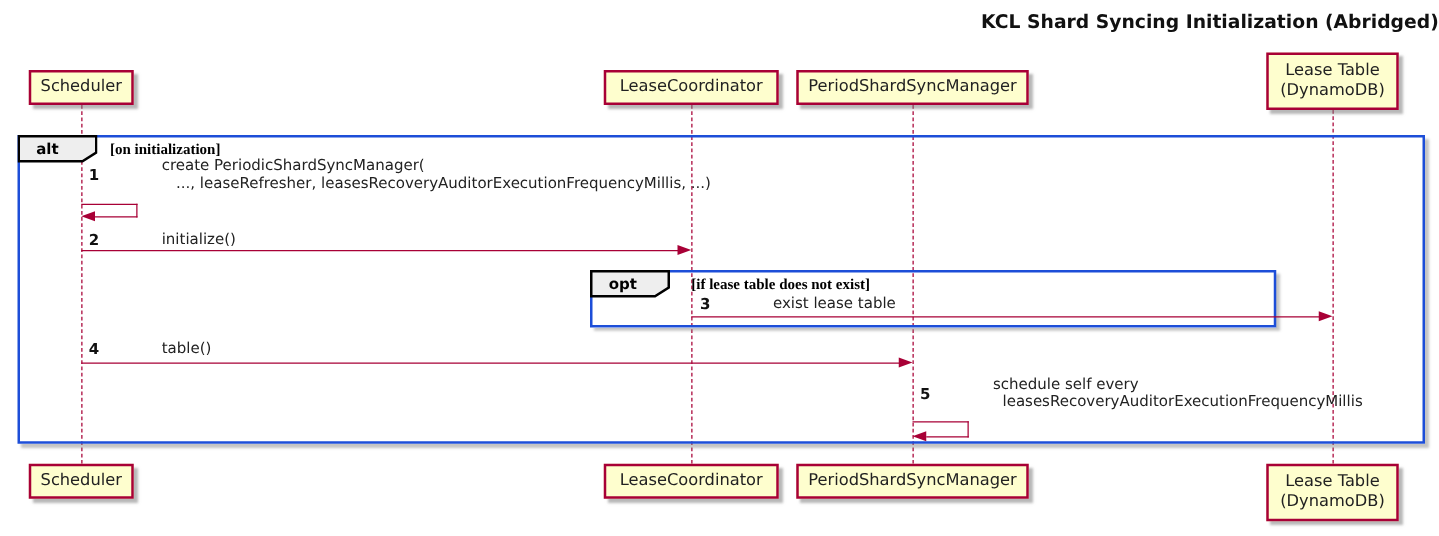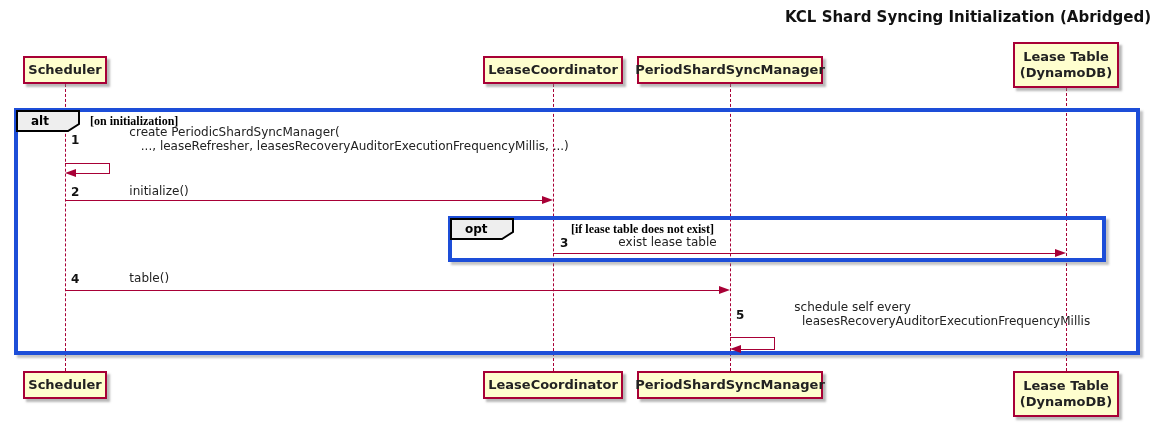--- a/index.html
+++ b/index.html
@@ -12,28 +12,27 @@
     position: absolute; left: 0; top: 8px; width: 1151px;
     text-align: right; font-size: 15px; font-weight: bold; color: #111;
   }
   .pbox {
     position: absolute;
     background: #FEFECE; border: 2px solid #A80036;
     display: flex; align-items: center; justify-content: center;
     font-size: 13px; color: #222; text-align: center;
     white-space: pre-line; line-height: 16px;
     box-shadow: 3px 3px 2px rgba(125,125,125,0.55);
-    font-weight: bold;
   }
   .lifeline {
     position: absolute; width: 0;
     border-left: 1px dashed #A80036;
   }
   .frame {
-    position: absolute; border: 4px solid #1d4ed8;
+    position: absolute; border: 2px solid #1d4ed8;
     background: transparent;
     box-shadow: 3px 3px 2px rgba(125,125,125,0.45);
   }
   .tab-svg { position: absolute; left: -2px; top: -2px; }
   .kw {
     position: absolute; font-size: 12px; font-weight: bold; color: #000;
   }
   .cond {
     position: absolute; font-size: 12px; font-weight: bold; color: #000;
     white-space: nowrap;
@@ -83,26 +82,26 @@
 (DynamoDB)</div>
 
   <div class="frame" style="left:14px; top:108px; width:1126px; height:247px;">
     <svg class="tab-svg" width="64" height="23">
       <polygon points="1,1 63,1 63,14 52,21 1,21" fill="#EEEEEE" stroke="#000000" stroke-width="2"></polygon>
     </svg>
     <div class="kw" style="left:13px; top:2px;">alt</div>
     <div class="cond" style="left:72px; top:2px;">[on initialization]</div>
   </div>
 
-  <div class="frame" style="left:448px; top:216px; width:658px; height:46px;">
+  <div class="frame" style="left:472px; top:216px; width:549px; height:46px;">
     <svg class="tab-svg" width="64" height="23">
       <polygon points="1,1 63,1 63,14 52,21 1,21" fill="#EEEEEE" stroke="#000000" stroke-width="2"></polygon>
     </svg>
     <div class="kw" style="left:13px; top:2px;">opt</div>
-    <div class="cond" style="left:79px; top:2px;padding-left:40px;">[if lease table does not exist]</div>
+    <div class="cond" style="left:79px; top:2px;">[if lease table does not exist]</div>
   </div>
 
   <div class="mlabel" style="left:71px; top:126px;">
     <span class="num">1</span>
     <span class="mtext">create PeriodicShardSyncManager(
    ..., leaseRefresher, leasesRecoveryAuditorExecutionFrequencyMillis, ...)</span>
   </div>
   <div class="aline" style="left:65px; top:163px; width:45px;"></div>
   <div class="vline" style="left:109px; top:163px; height:11px;"></div>
   <div class="aline" style="left:76px; top:173px; width:34px;"></div>

